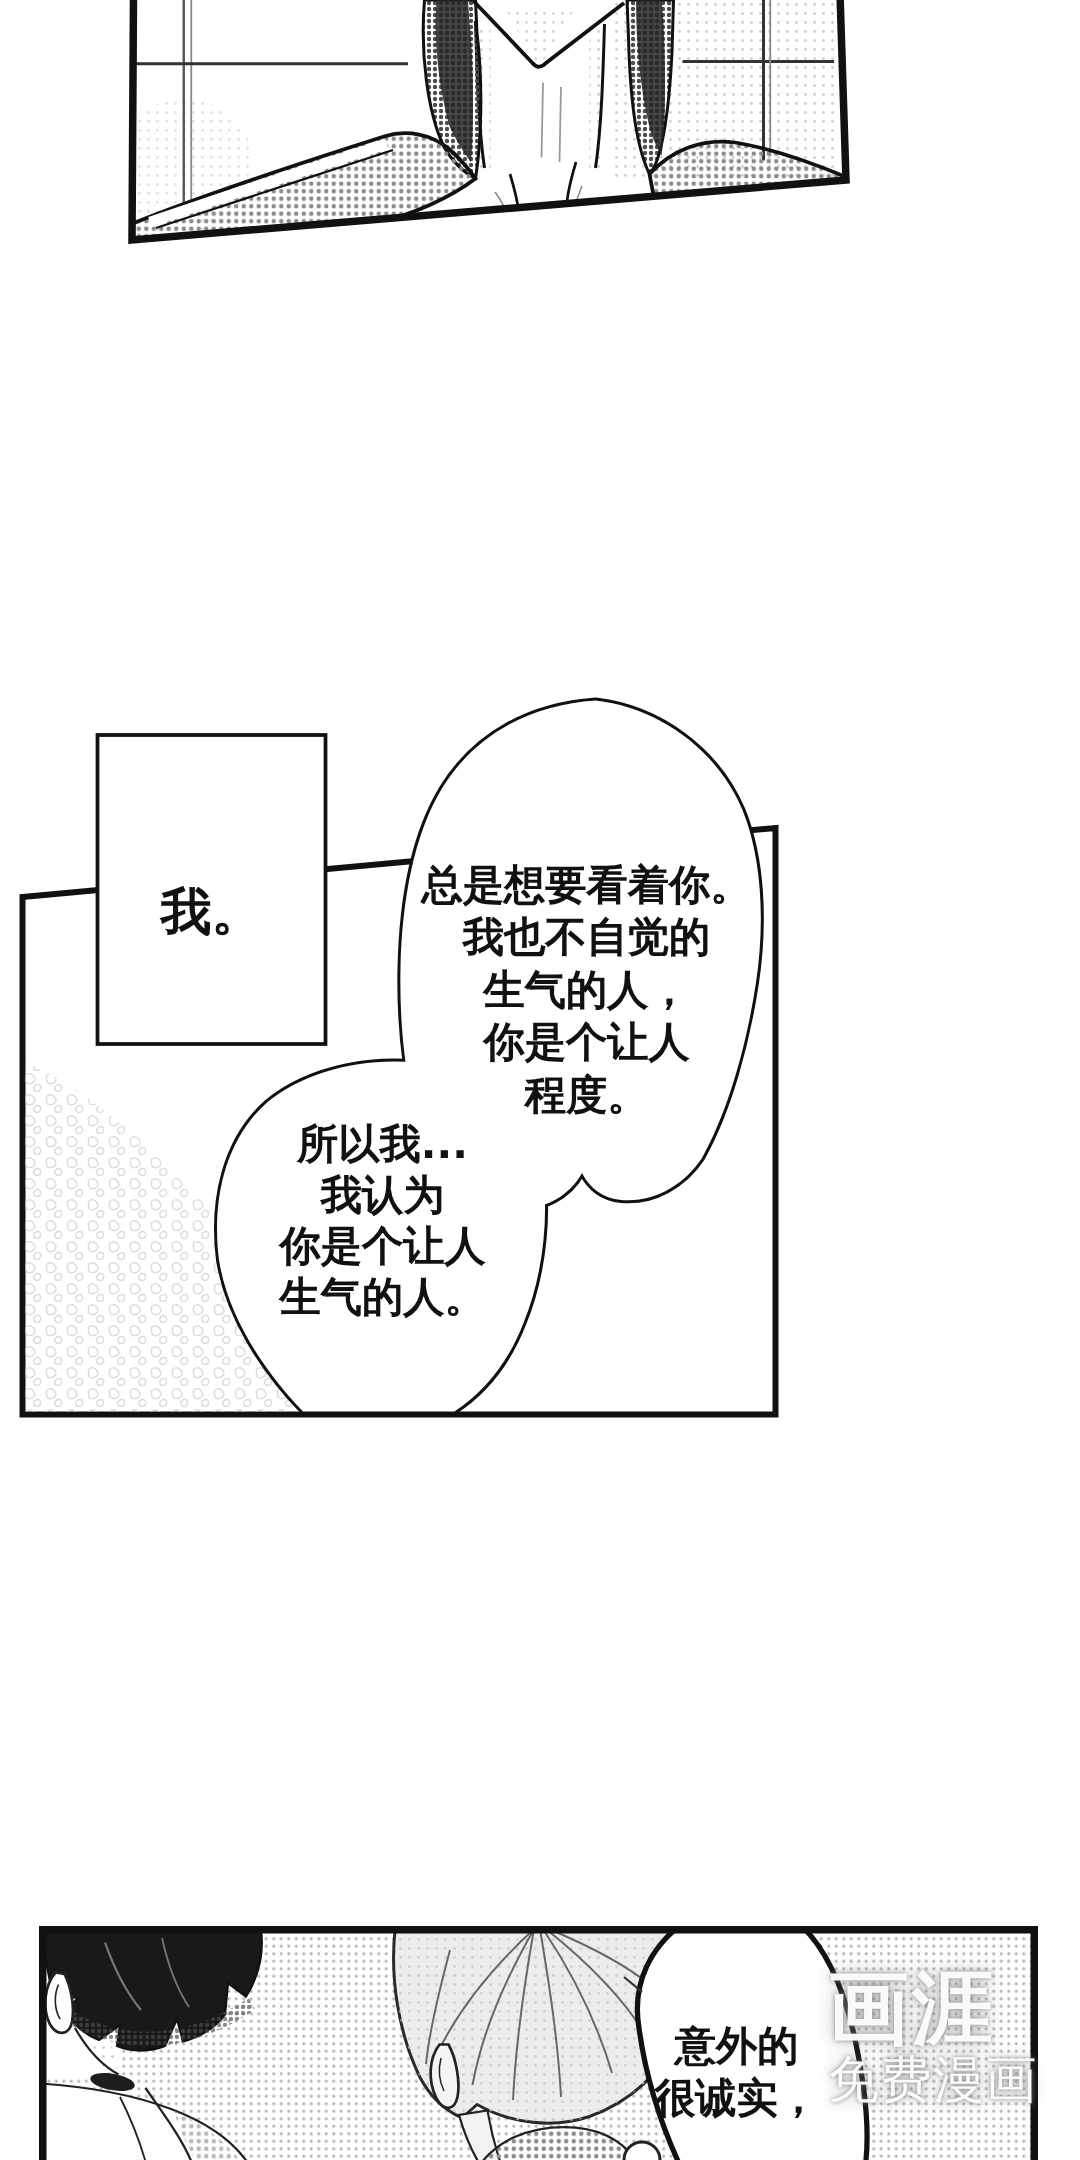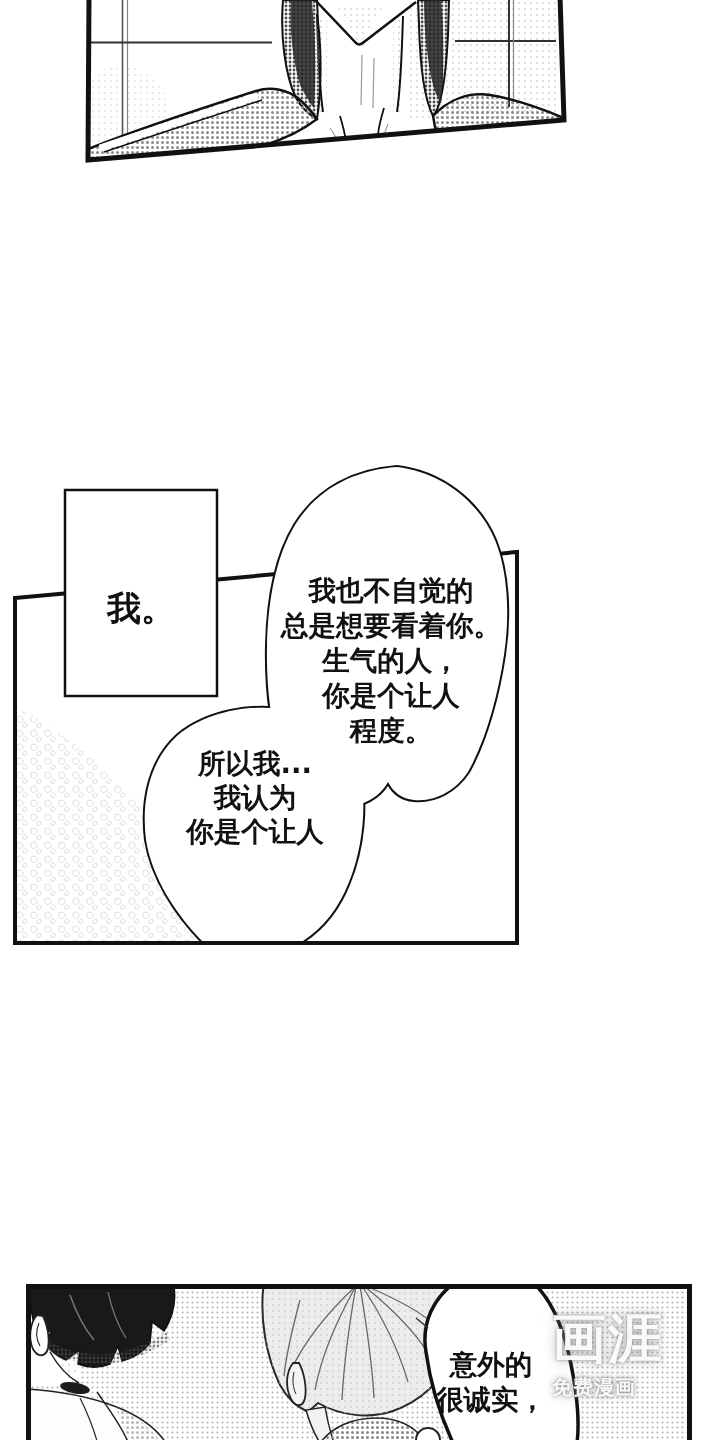--- a/index.html
+++ b/index.html
@@ -16,21 +16,21 @@
   .caption-txt{font-size:34px;line-height:40px;}
   .watermark{
     position:absolute;z-index:3;
     color:rgba(255,255,255,0.95);font-weight:800;
   }
   .watermark .wm-title{
     font-size:54px;line-height:58px;letter-spacing:2px;
     text-shadow:0 0 3px rgba(125,125,125,0.9),0 0 12px rgba(120,120,120,0.55);
   }
   .watermark .wm-sub{
-    font-size:20px;line-height:30px;margin-top:4px;letter-spacing:1px;font-weight:700;
+    font-size:34px;line-height:30px;margin-top:4px;letter-spacing:1px;font-weight:400;
     text-shadow:0 0 3px rgba(125,125,125,0.9),0 0 10px rgba(120,120,120,0.55);
   }
 </style>
 </head>
 <body>
 
 <div class="page">
 
   <svg class="art" width="720" height="1440" viewBox="0 0 720 1440" xmlns="http://www.w3.org/2000/svg">
     <defs>
@@ -164,31 +164,32 @@
           <circle cx="428" cy="1440" r="12" fill="#ffffff" stroke="#222" stroke-width="2"></circle>
         </g>
       </g>
       <rect x="28.5" y="1286.5" width="661" height="200" fill="none" stroke="#111" stroke-width="5"></rect>
     </g>
   </svg>
 
   <div class="txt caption-txt" style="left:65px;top:588px;width:152px;">我。</div>
 
   <div class="txt bubble-txt" style="left:268px;top:573px;width:246px;">
+    <div>总是想要看着你。</div>
     <div>我也不自觉的</div>
-    <div>总是想要看着你。</div>
     <div>生气的人，</div>
     <div>你是个让人</div>
     <div>程度。</div>
   </div>
 
   <div class="txt bubble-txt" style="left:148px;top:746px;width:214px;line-height:34px;">
     <div>所以我...</div>
     <div>我认为</div>
     <div>你是个让人</div>
+    <div>生气的人。</div>
   </div>
 
   <div class="txt bubble-txt" style="left:404px;top:1347px;width:174px;">
     <div>意外的</div>
     <div>很诚实，</div>
   </div>
 
   <div class="watermark" style="left:552px;top:1310px;width:140px;">
     <div class="wm-title">画涯</div>
     <div class="wm-sub">免费漫画</div>

